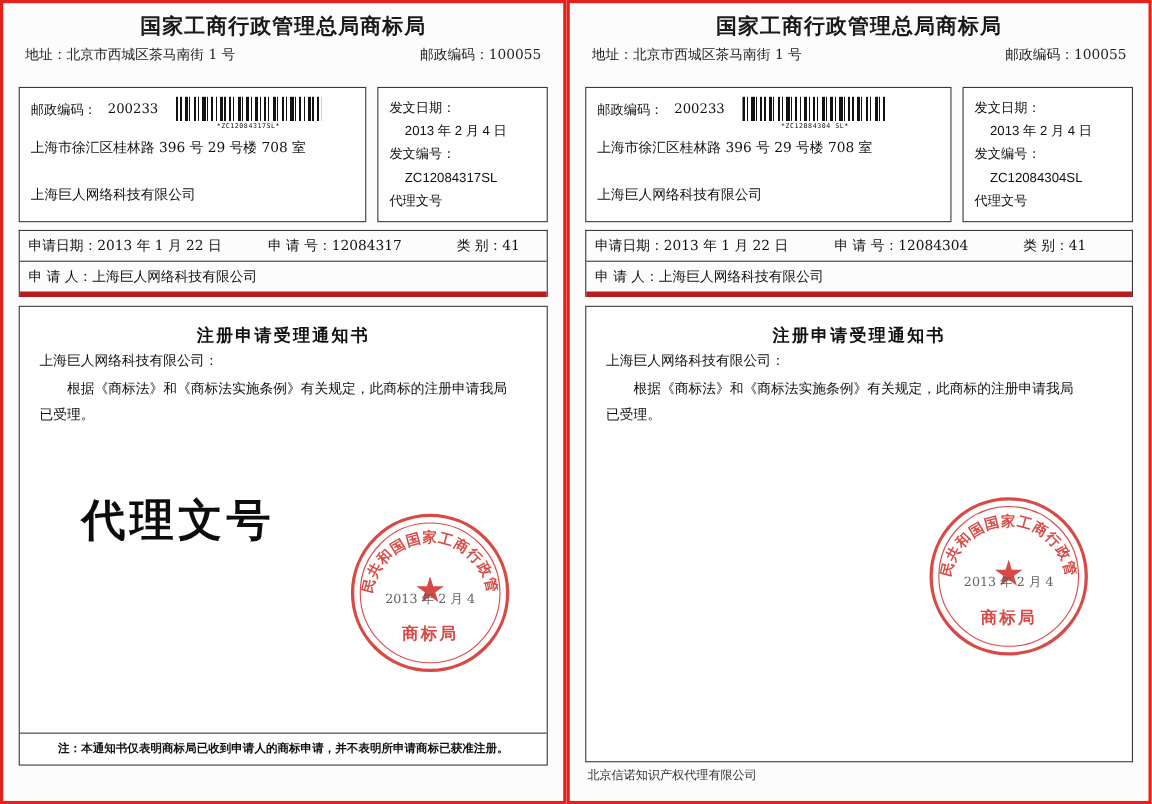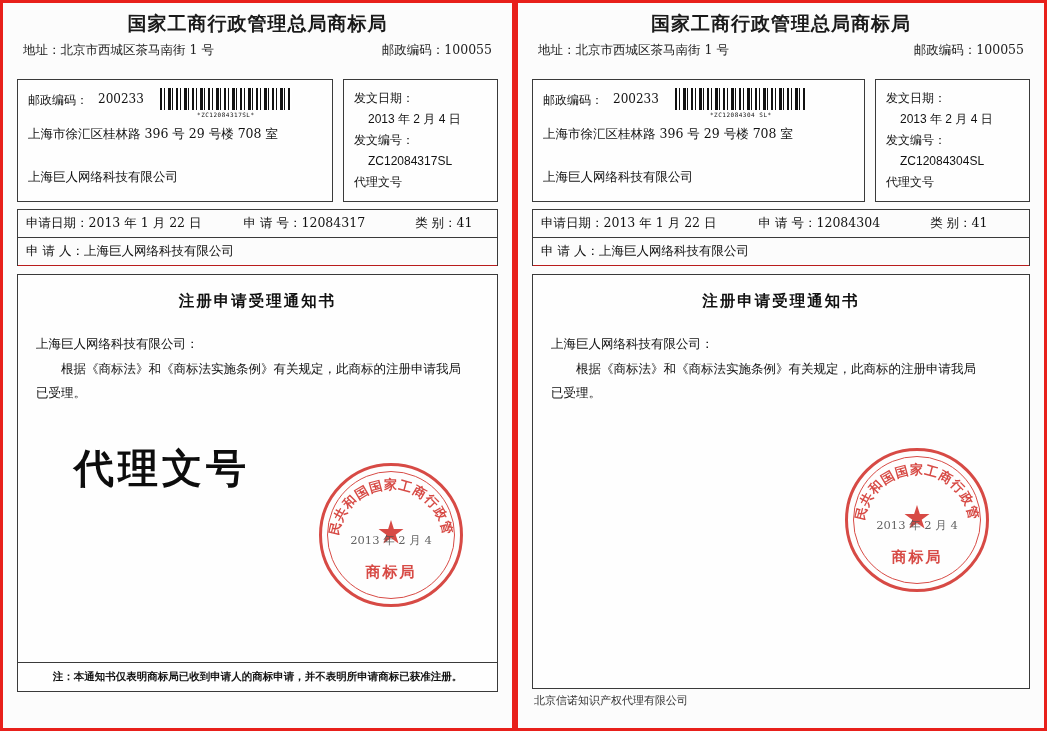--- a/index.html
+++ b/index.html
@@ -165,42 +165,42 @@
     gap: 24px;
   }
   .row1 .c1 { flex: 0 0 auto; }
   .row1 .c2 { flex: 0 0 auto; margin-left: 18px;}
   .row1 .c3 { flex: 0 0 auto; margin-left: 26px;}
   .row2 {
     font-family: "DejaVu Serif", "Liberation Serif", serif;
     font-size: 12.5px;
     color: #111;
     padding: 5px 8px;
-    border-bottom: 1px solid #b91c1c;
+    border-bottom: 5px solid #b91c1c;
   }
 
   
   .notice {
     margin-top: 8px;
     border: 1px solid #3a3a3a;
     background: #fefefe;
     position: relative;
     box-sizing: border-box;
     padding: 16px 18px 8px 18px;
   }
   .notice-left { height: 418px; }
   .notice-right { height: 415px; }
   .notice-title {
     text-align: center;
     font-family: "DejaVu Serif", "Liberation Serif", serif;
     font-weight: bold;
     font-size: 15.5px;
     letter-spacing: 2px;
     color: #111;
-    margin-bottom: 24px;
+    margin-bottom: 4px;
   }
   .notice-addressee {
     font-family: "DejaVu Serif", "Liberation Serif", serif;
     font-size: 12.5px;
     color: #111;
   }
   .notice-body {
     font-family: "DejaVu Serif", "Liberation Serif", serif;
     font-size: 12.5px;
     line-height: 1.95;

